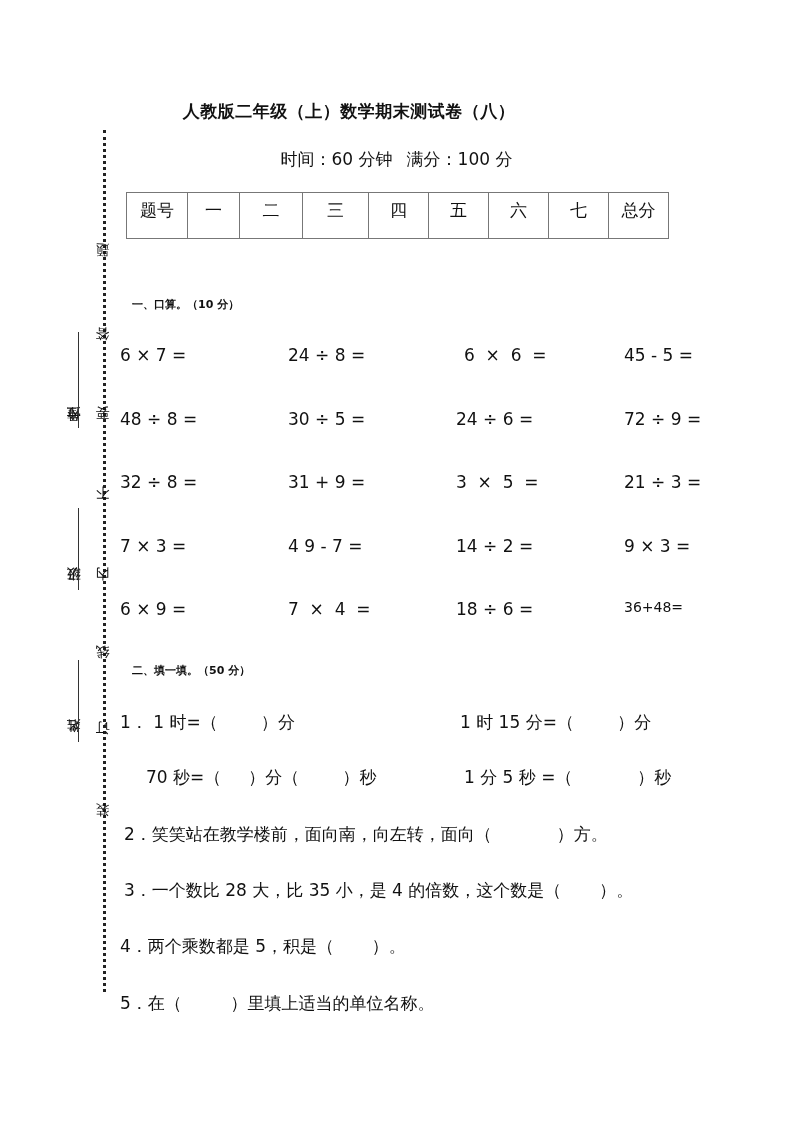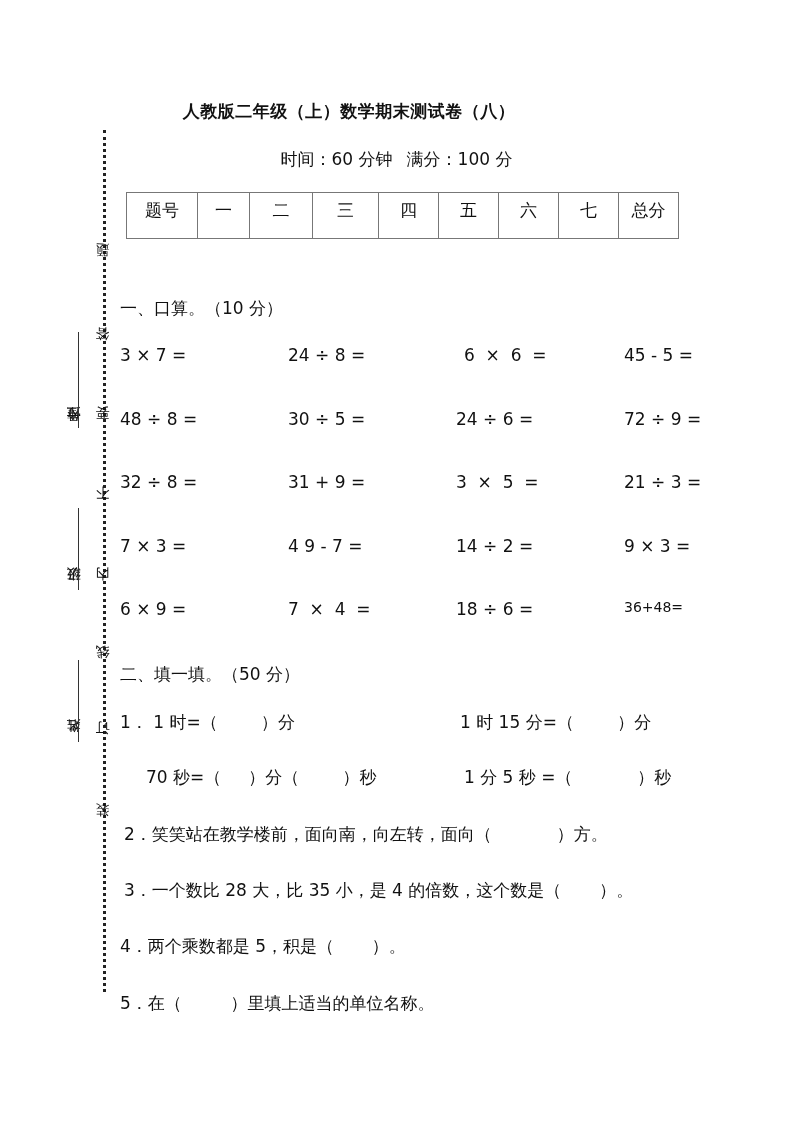--- a/index.html
+++ b/index.html
@@ -5,42 +5,42 @@
   html, body { margin: 0; padding: 0; background: #ffffff; }
   body { width: 793px; height: 1122px; position: relative; overflow: hidden;
          font-family: "DejaVu Sans", "Liberation Sans", sans-serif; color: #111; }
   .abs { position: absolute; }
   .title { left: 0; width: 698px; top: 100px; text-align: center; font-size: 17px; font-weight: bold; letter-spacing: 0.5px; }
   .subtitle { left: 0; width: 793px; top: 148px; text-align: center; font-size: 17px; }
   .subtitle span + span { margin-left: 14px; }
   table.score { position: absolute; left: 126px; top: 192px; border-collapse: collapse; }
   table.score td { border: 1px solid #777; height: 46px; text-align: center; vertical-align: top;
                    font-size: 17px; padding: 6px 0 0 0; box-sizing: border-box; }
-  .section { left: 120px; font-size: 17px; font-weight: normal; }
+  .section { left: 132px; font-size: 11px; font-weight: bold; }
   .calc { font-size: 17px; white-space: pre; }
   .calc.small { font-size: 14px; }
   .q { font-size: 17px; white-space: pre; }
   .dotted { left: 103px; top: 130px; width: 0; height: 862px; border-left: 3px dotted #222; }
   .vchar { font-size: 14px; background: #fff; width: 20px; text-align: center; line-height: 18px;
            writing-mode: vertical-rl; transform: rotate(180deg); font-family: "DejaVu Serif", serif; }
   .vlabel { font-size: 14px; writing-mode: vertical-rl; transform: rotate(180deg); font-family: "DejaVu Serif", serif; }
   .vline { width: 0; border-left: 1px solid #333; }
 </style>
 </head>
 <body>
 
 <div class="abs title">人教版二年级（上）数学期末测试卷（八）</div>
 <div class="abs subtitle">
   <span>时间：60 分钟</span><span>满分：100 分</span>
 </div>
 
 <table class="score">
   <tbody>
       <tr>
-    <td style="width:71px">题号</td>
+    <td style="width:61px">题号</td>
     <td style="width:52px">一</td>
     <td style="width:63px">二</td>
     <td style="width:66px">三</td>
     <td style="width:60px">四</td>
     <td style="width:60px">五</td>
     <td style="width:60px">六</td>
     <td style="width:60px">七</td>
     <td style="width:60px">总分</td>
   </tr>
 </tbody>
@@ -58,21 +58,21 @@
 
 <div class="abs vlabel" style="left:64px; top:432px;">座位号</div>
 <div class="abs vline" style="left:78px; top:332px; height:96px;"></div>
 <div class="abs vlabel" style="left:64px; top:592px;">班级</div>
 <div class="abs vline" style="left:78px; top:508px; height:82px;"></div>
 <div class="abs vlabel" style="left:64px; top:744px;">姓名</div>
 <div class="abs vline" style="left:78px; top:660px; height:82px;"></div>
 
 <div class="abs section" style="top:297px;">一、口算。（10 分）</div>
 
-<div class="abs calc" style="left:120px; top:345px;">3 × 7 =</div>
+<div class="abs calc" style="left:120px; top:345px;">6 × 7 =</div>
 <div class="abs calc" style="left:288px; top:345px;">24 ÷ 8 =</div>
 <div class="abs calc" style="left:456px; top:345px;margin-left:8px;">6  ×  6  =</div>
 <div class="abs calc" style="left:624px; top:345px;">45 - 5 =</div>
 
 <div class="abs calc" style="left:120px; top:409px;">48 ÷ 8 =</div>
 <div class="abs calc" style="left:288px; top:409px;">30 ÷ 5 =</div>
 <div class="abs calc" style="left:456px; top:409px;">24 ÷ 6 =</div>
 <div class="abs calc" style="left:624px; top:409px;">72 ÷ 9 =</div>
 
 <div class="abs calc" style="left:120px; top:472px;">32 ÷ 8 =</div>

